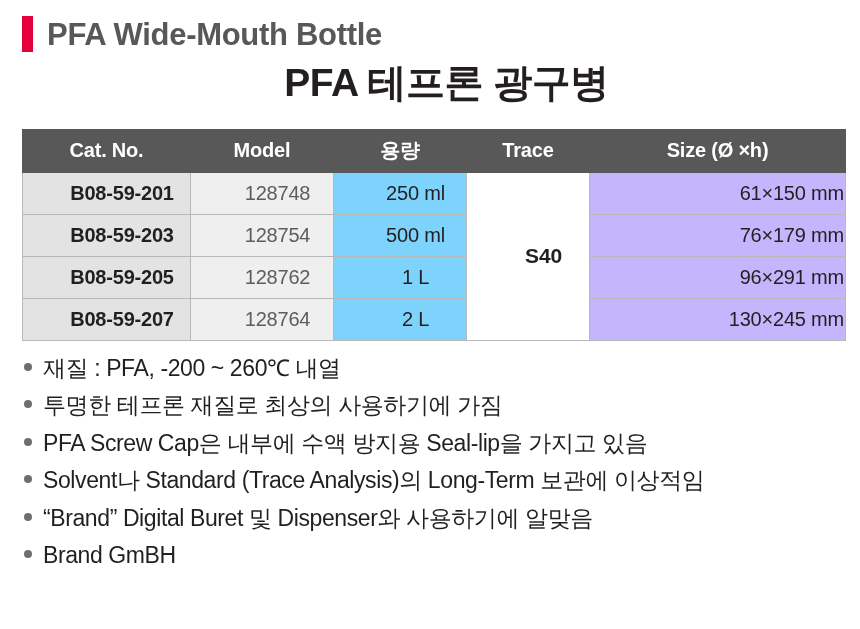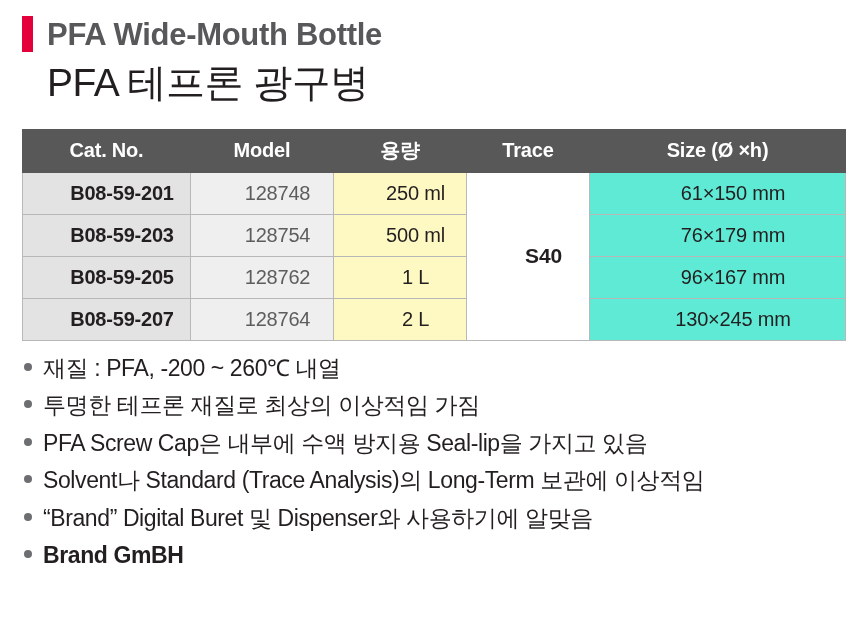--- a/index.html
+++ b/index.html
@@ -39,25 +39,26 @@
     font-size: 31px;
     font-weight: bold;
     color: #58585b;
     letter-spacing: -0.3px;
     line-height: 1;
     white-space: nowrap;
   }
   .title-ko {
     margin: 10px 0 0 33px;
     font-size: 39px;
-    font-weight: normal;
+    font-weight: bold;
     color: #231f20;
     letter-spacing: -0.5px;
     line-height: 1.1;
     white-space: nowrap;
+    text-align: center;
   }
 
   
   .spec-table {
     margin: 24px 0 0 8px;
     border-collapse: collapse;
     width: 824px;
     table-layout: fixed;
   }
   .spec-table th {
@@ -83,30 +84,31 @@
     background: #e3e3e3;
     font-weight: bold;
     font-size: 20px;
   }
   .spec-table td.model {
     background: #efefef;
     color: #5d5d5d;
     font-size: 20px;
   }
   .spec-table td.cap {
-    background: #fef9c3;
+    background: #7dd3fc;
   }
   .spec-table td.neck {
     background: #ffffff;
     font-size: 21px;
     font-weight: bold;
     color: #231f20;
   }
   .spec-table td.size {
-    background: #5eead4;
+    background: #c4b5fd;
+    text-align: right;
   }
 
   
   .bullets {
     margin: 14px 0 0 10px;
     list-style: none;
     padding: 0;
   }
   .bullets li {
     display: flex;
@@ -121,21 +123,21 @@
     flex: 0 0 auto;
     width: 8px;
     height: 8px;
     border-radius: 50%;
     background: #6d6e71;
     margin-right: 11px;
     position: relative;
     top: -5px;
   }
   .bullets li.bold .text {
-    font-weight: bold;
+    font-weight: normal;
     text-align: center;
   }
   .bullets li.last {
     font-size: 23px;
   }
 </style>
 </head>
 <body>
 
 <div class="page">
@@ -168,39 +170,39 @@
       <tr>
         <td class="cat">B08-59-203</td>
         <td class="model">128754</td>
         <td class="cap">500 ml</td>
         <td class="size">76×179 mm</td>
       </tr>
       <tr>
         <td class="cat">B08-59-205</td>
         <td class="model">128762</td>
         <td class="cap">1 L</td>
-        <td class="size">96×167 mm</td>
+        <td class="size">96×291 mm</td>
       </tr>
       <tr>
         <td class="cat">B08-59-207</td>
         <td class="model">128764</td>
         <td class="cap">2 L</td>
         <td class="size">130×245 mm</td>
       </tr>
     </tbody>
   </table>
 
   <ul class="bullets">
     <li>
       <span class="dot"></span>
       <span class="text">재질 : PFA, -200 ~ 260℃ 내열</span>
     </li>
     <li>
       <span class="dot"></span>
-      <span class="text">투명한 테프론 재질로 최상의 이상적임 가짐</span>
+      <span class="text">투명한 테프론 재질로 최상의 사용하기에 가짐</span>
     </li>
     <li>
       <span class="dot"></span>
       <span class="text">PFA Screw Cap은 내부에 수액 방지용 Seal-lip을 가지고 있음</span>
     </li>
     <li>
       <span class="dot"></span>
       <span class="text">Solvent나 Standard (Trace Analysis)의 Long-Term 보관에 이상적임</span>
     </li>
     <li>

